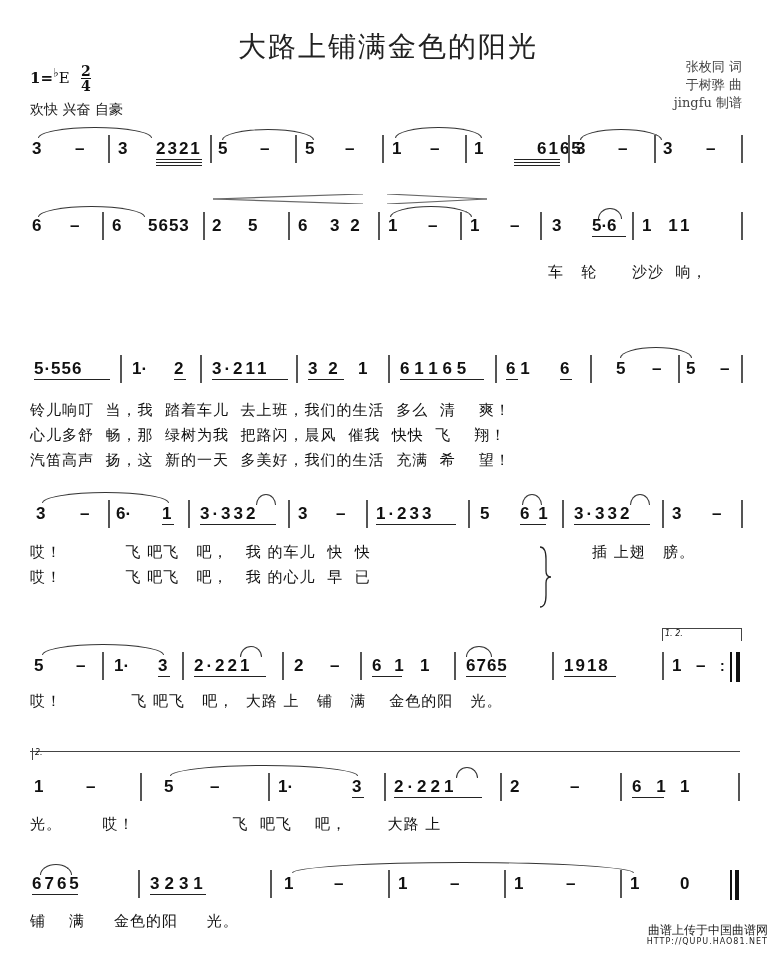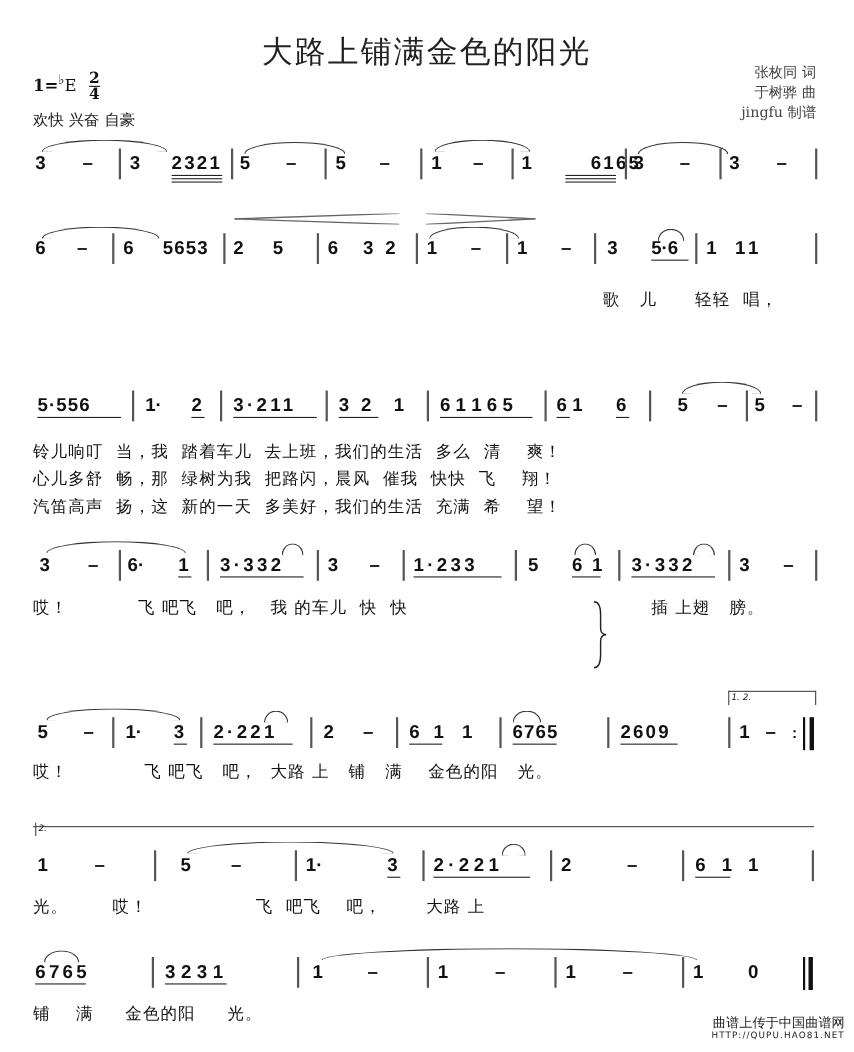--- a/index.html
+++ b/index.html
@@ -111,21 +111,21 @@
   <span class="note" style="left:522px">3</span>
   <div class="slur" style="left:568px;top:-4px;width:22px"></div>
   <span class="note" style="left:562px">5·6</span>
   <div class="ul" style="left:562px;top:24px;width:34px"></div>
   <div class="bar" style="left:602px"></div>
   <span class="note" style="left:612px;letter-spacing:6px">1 1</span>
   <span class="note" style="left:650px">1</span>
   <div class="bar" style="left:711px"></div>
 </div>
 <div class="abs" style="left:548px;top:260px">
-  <div class="lyric" style="position:relative;line-height:24px">歌   儿      轻轻  唱，</div>
+  <div class="lyric" style="position:relative;line-height:24px">车   轮      沙沙  响，</div>
 </div>
 
 <div class="abs row" style="top:355px">
   <span class="note" style="left:4px;letter-spacing:1px">5·556</span>
   <div class="ul" style="left:4px;top:24px;width:76px"></div>
   <div class="bar" style="left:90px"></div>
   <span class="note" style="left:102px">1·</span>
   <span class="note" style="left:144px">2</span>
   <div class="ul" style="left:144px;top:24px;width:12px"></div>
   <div class="bar" style="left:170px"></div>
@@ -185,20 +185,21 @@
   <div class="slur" style="left:600px;top:-6px;width:18px"></div>
   <span class="note" style="left:544px;letter-spacing:3px">3·332</span>
   <div class="ul" style="left:544px;top:24px;width:76px"></div>
   <div class="bar" style="left:632px"></div>
   <span class="note" style="left:642px">3</span>
   <span class="note" style="left:682px">–</span>
   <div class="bar" style="left:711px"></div>
 </div>
 <div class="abs" style="left:30px;top:540px">
   <div class="lyric" style="position:relative;line-height:25px">哎！           飞 吧飞   吧，   我 的车儿  快  快</div>
+  <div class="lyric" style="position:relative;line-height:25px">哎！           飞 吧飞   吧，   我 的心儿  早  已</div>
 </div>
 <svg class="abs" style="left:538px;top:545px" width="14" height="64">
     <path d="M2 2 Q8 2 8 14 L8 26 Q8 32 13 32 Q8 32 8 38 L8 50 Q8 62 2 62" fill="none" stroke="#222" stroke-width="1.3"></path>
   </svg>
 <div class="abs lyric" style="left:592px;top:540px;line-height:25px">插 上翅   膀。</div>
 
 <div class="abs row" style="top:652px">
   <div class="volta" style="left:632px;top:-24px;width:76px">1. 2.</div>
   <div class="slur" style="left:12px;top:-8px;width:120px"></div>
   <span class="note" style="left:4px">5</span>
@@ -216,21 +217,21 @@
   <span class="note" style="left:300px">–</span>
   <div class="bar" style="left:330px"></div>
   <span class="note" style="left:342px;letter-spacing:4px">6 1</span>
   <div class="ul" style="left:342px;top:24px;width:30px"></div>
   <span class="note" style="left:390px">1</span>
   <div class="bar" style="left:424px"></div>
   <div class="slur" style="left:436px;top:-6px;width:24px"></div>
   <span class="note" style="left:436px;letter-spacing:1px">6765</span>
   <div class="ul" style="left:436px;top:24px;width:40px"></div>
   <div class="bar" style="left:522px"></div>
-  <span class="note" style="left:534px;letter-spacing:2px">2609</span>
+  <span class="note" style="left:534px;letter-spacing:2px">1918</span>
   <div class="ul" style="left:534px;top:24px;width:52px"></div>
   <div class="bar" style="left:632px"></div>
   <span class="note" style="left:642px">1</span>
   <span class="note" style="left:666px">–</span>
   <span class="note" style="left:690px;font-size:14px;top:6px">:</span>
   <div class="thin" style="left:700px"></div>
   <div class="final" style="left:706px"></div>
 </div>
 <div class="abs lyric" style="left:30px;top:692px">哎！            飞 吧飞   吧，  大路 上   铺   满    金色的阳   光。</div>
 

